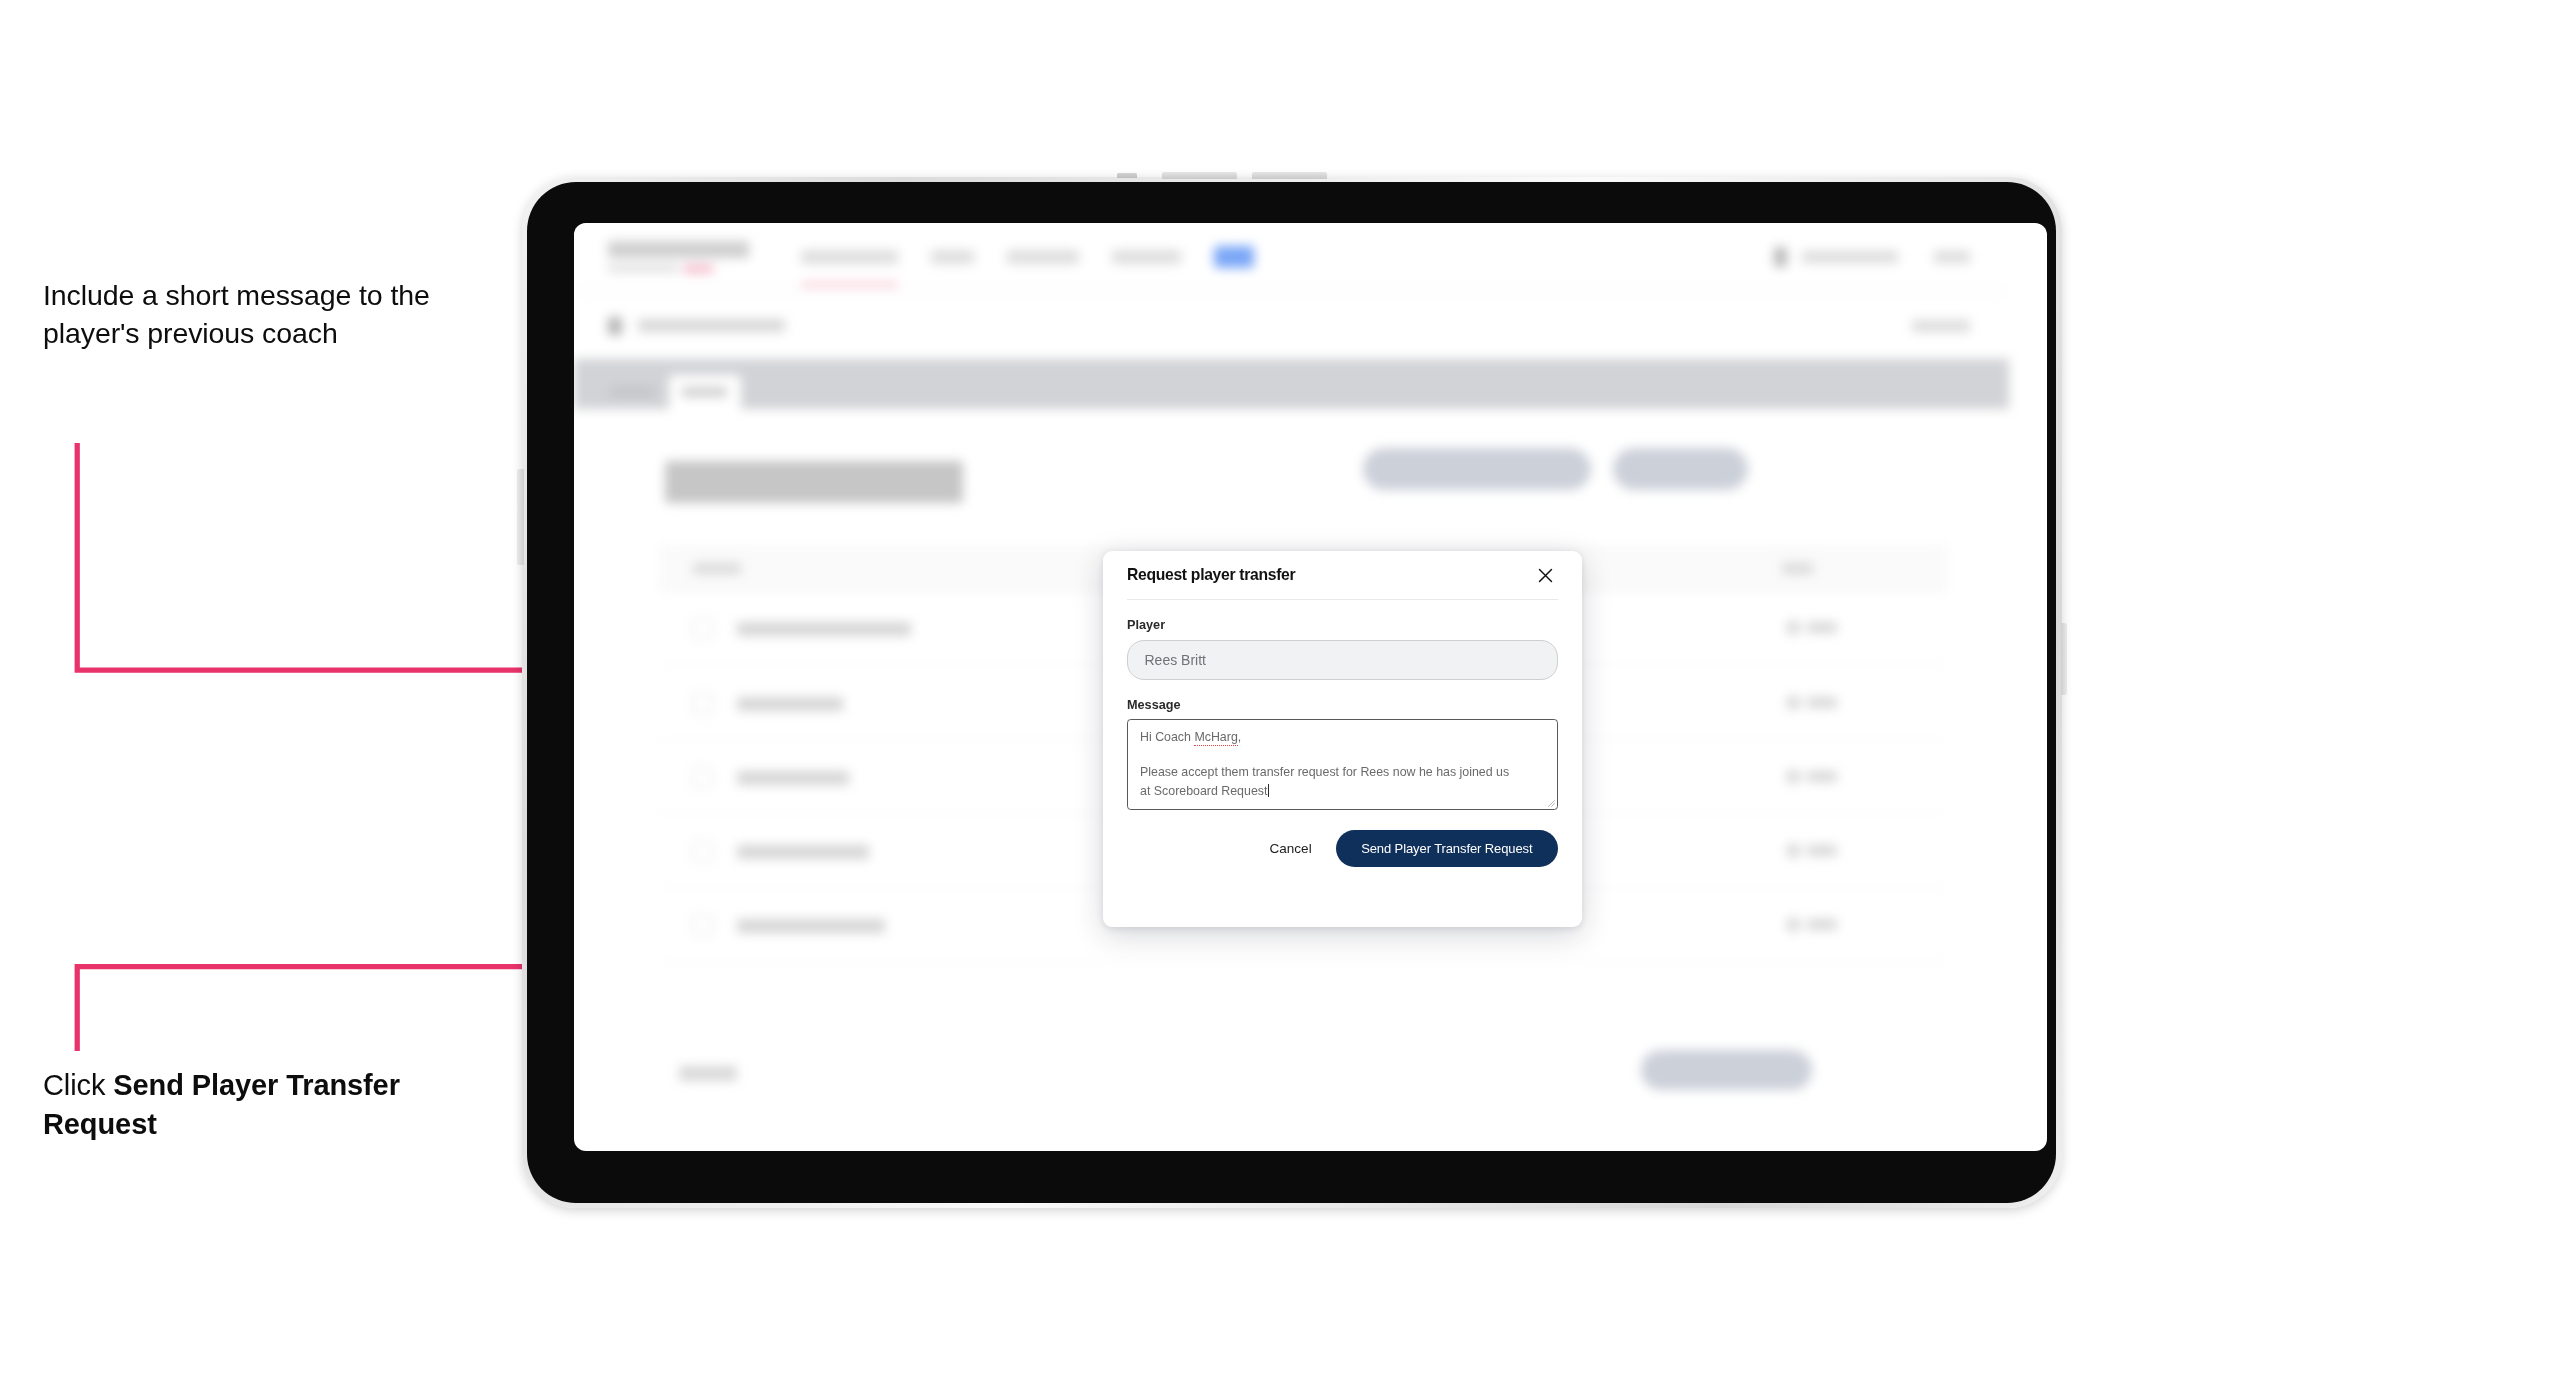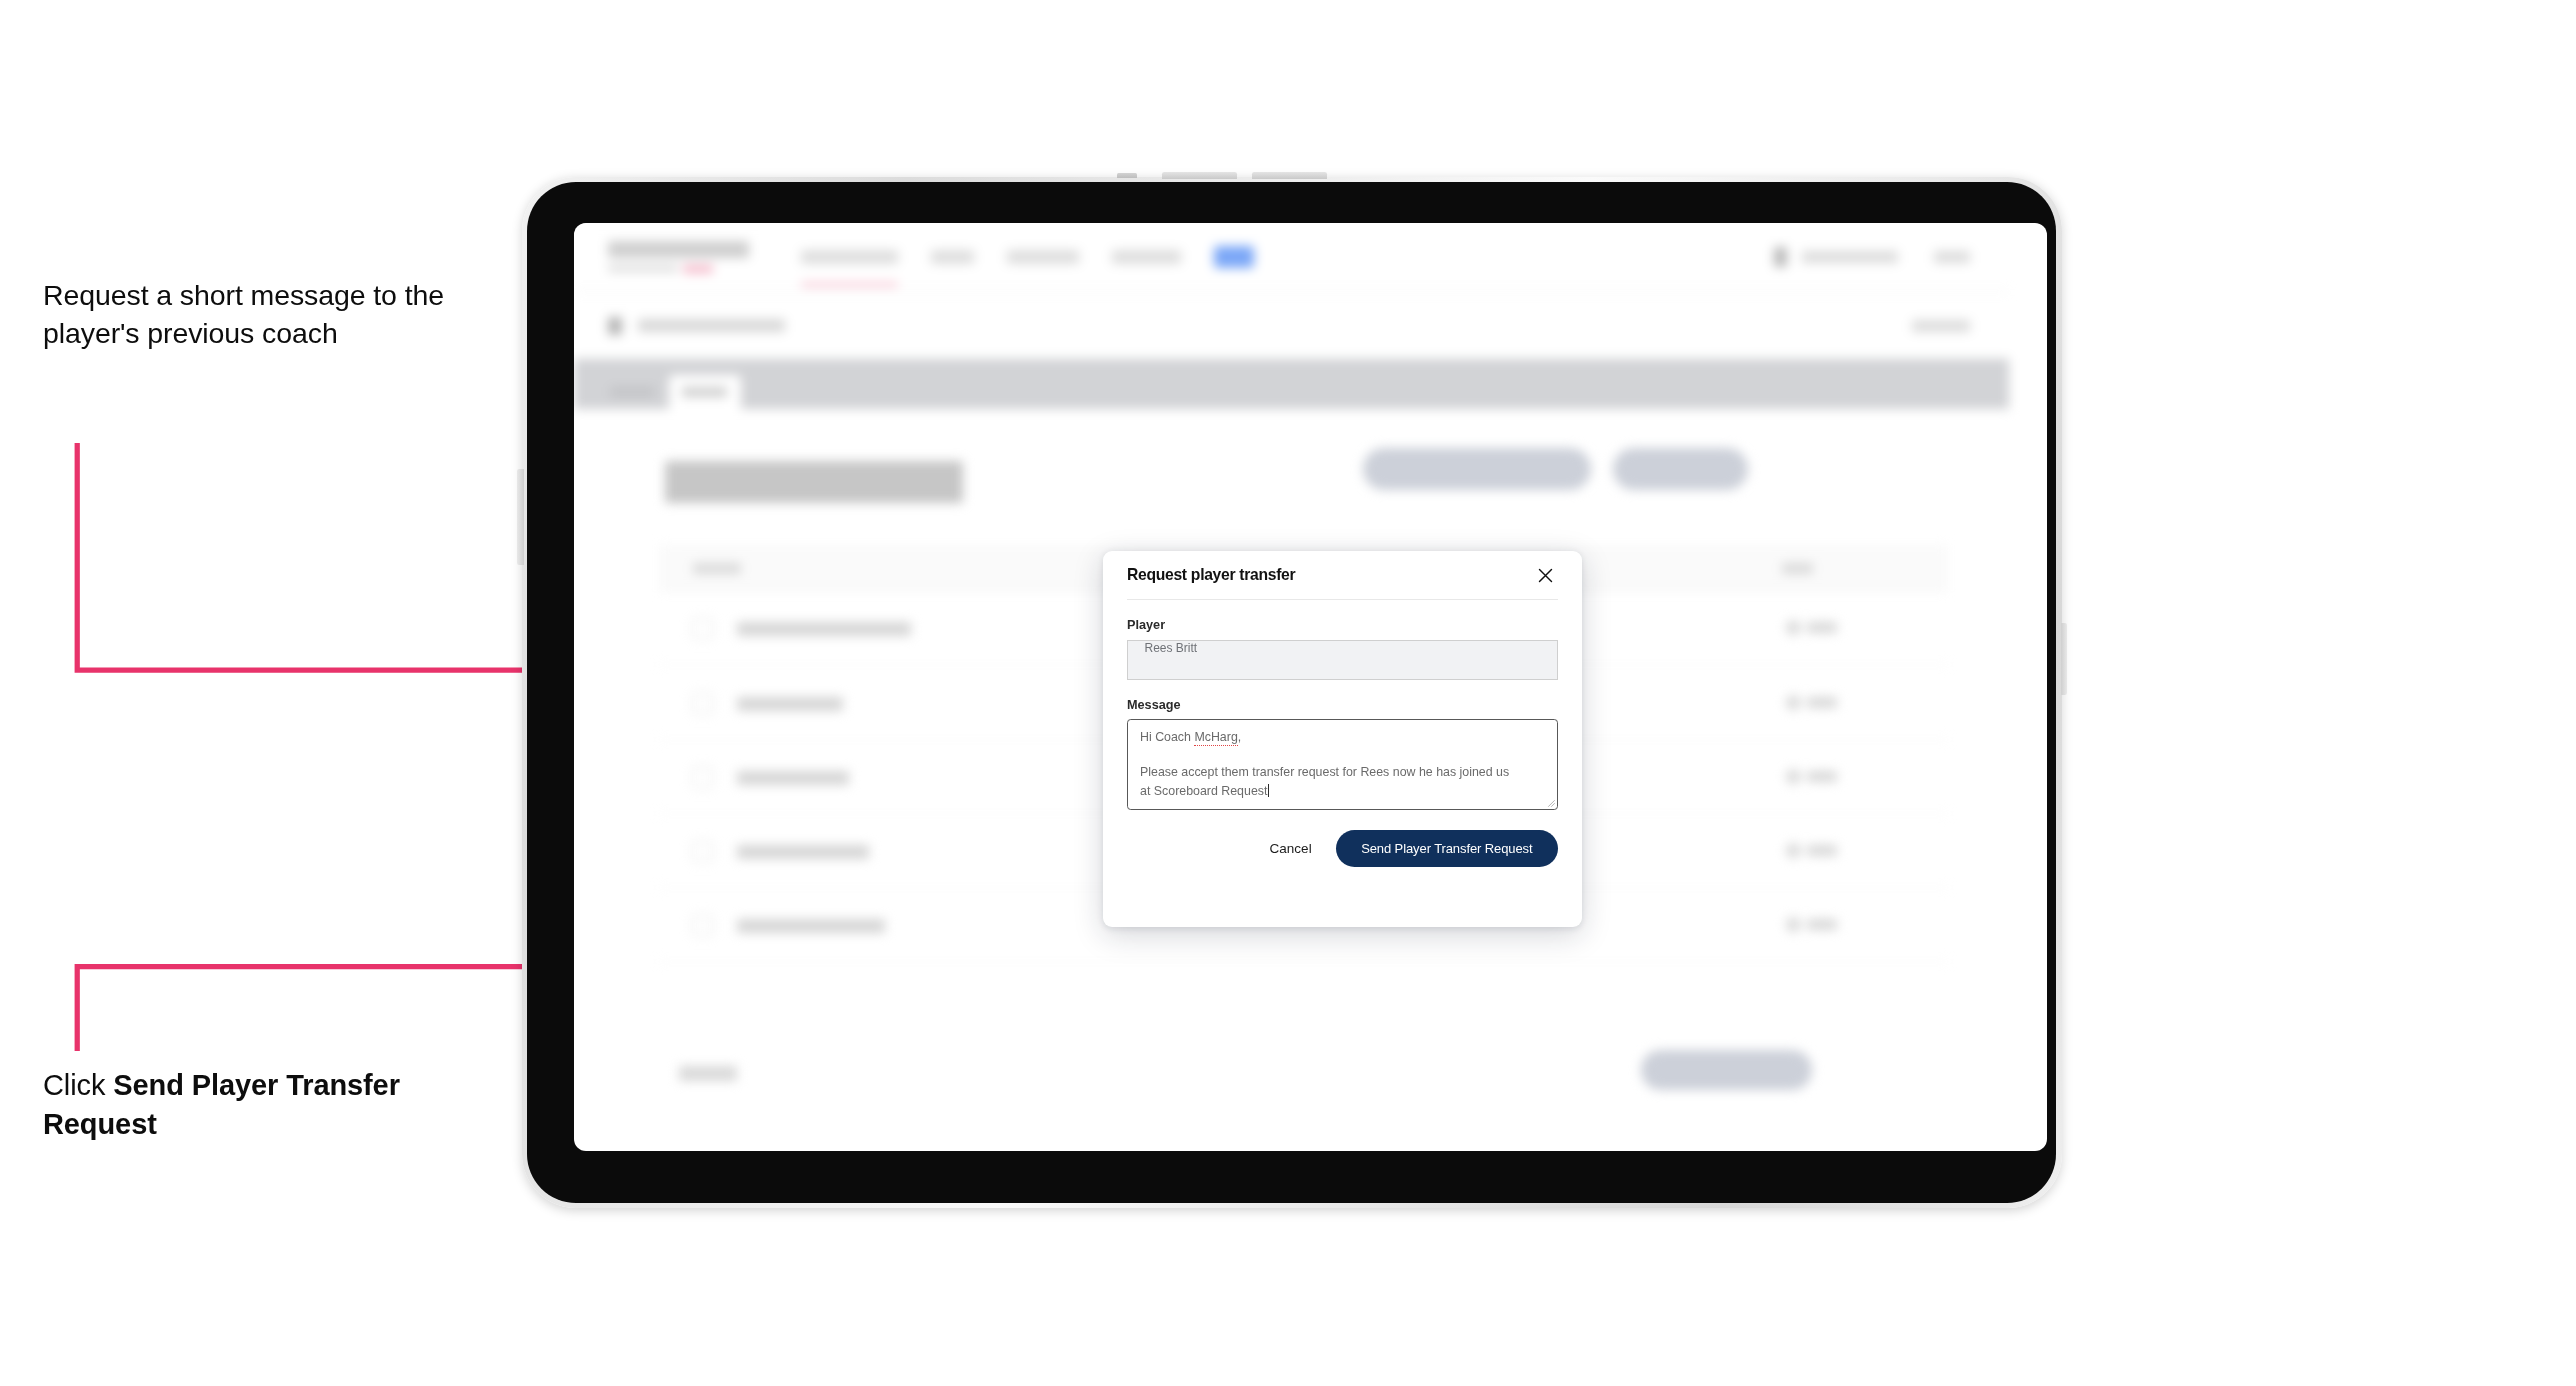--- a/index.html
+++ b/index.html
@@ -304,28 +304,28 @@
     font-size: 12.7px;
     font-weight: bold;
     color: #2b2b2b;
   }
 
   #player-input {
     margin-top: 7.5px;
     width: 100%;
     height: 40px;
     border: 0.7px solid #cfcfcf;
-    border-radius: 0;
+    border-radius: 17px;
     background: #f1f2f4;
     padding: 0 16.5px;
-    font-size: 12px;
+    font-size: 14px;
     color: #6f7277;
     font-family: "Liberation Sans", sans-serif;
     display: flex;
-    align-items: flex-start;
+    align-items: center;
   }
 
   #message-textarea {
     position: relative;
     margin-top: 7.5px;
     width: 100%;
     height: 91px;
     border: 1.1px solid #585858;
     border-radius: 3.7px;
     background: #ffffff;
@@ -384,21 +384,21 @@
     letter-spacing: -0.1px;
     font-family: "Liberation Sans", sans-serif;
   }
 </style>
 </head>
 <body>
 
 <div id="stage">
 
 
-  <div class="annot" id="annot-message">Request a short message to the player's previous coach</div>
+  <div class="annot" id="annot-message">Include a short message to the player's previous coach</div>
 
   <div class="annot" id="annot-click">
     <span>Click </span><b>Send Player Transfer Request</b>
   </div>
 
   <svg class="arrow-svg" viewBox="0 0 3440 1851">
 
     <path d="M 103 595 L 103 895 L 1358 895" fill="none" stroke="#e8336b" stroke-width="7" stroke-linecap="square"></path>
     <path d="M 1330 872 L 1374 895 L 1330 918" fill="none" stroke="#e8336b" stroke-width="7" stroke-linecap="round" stroke-linejoin="round"></path>
 

